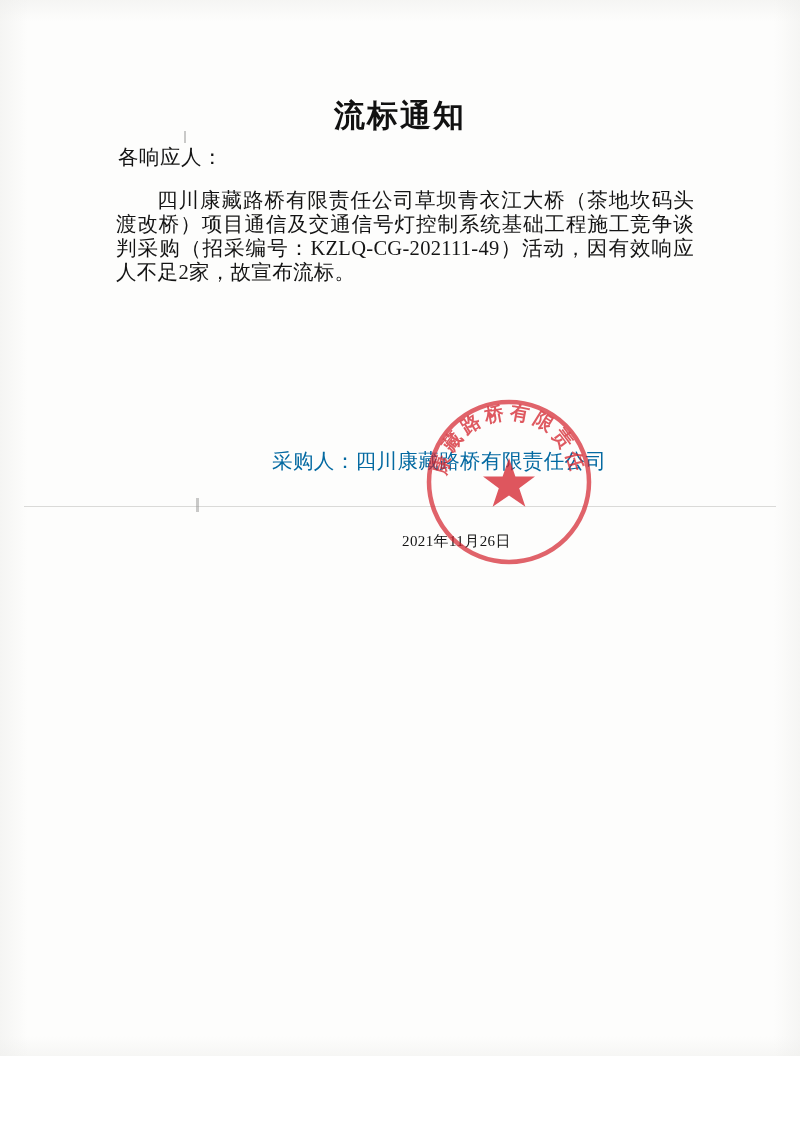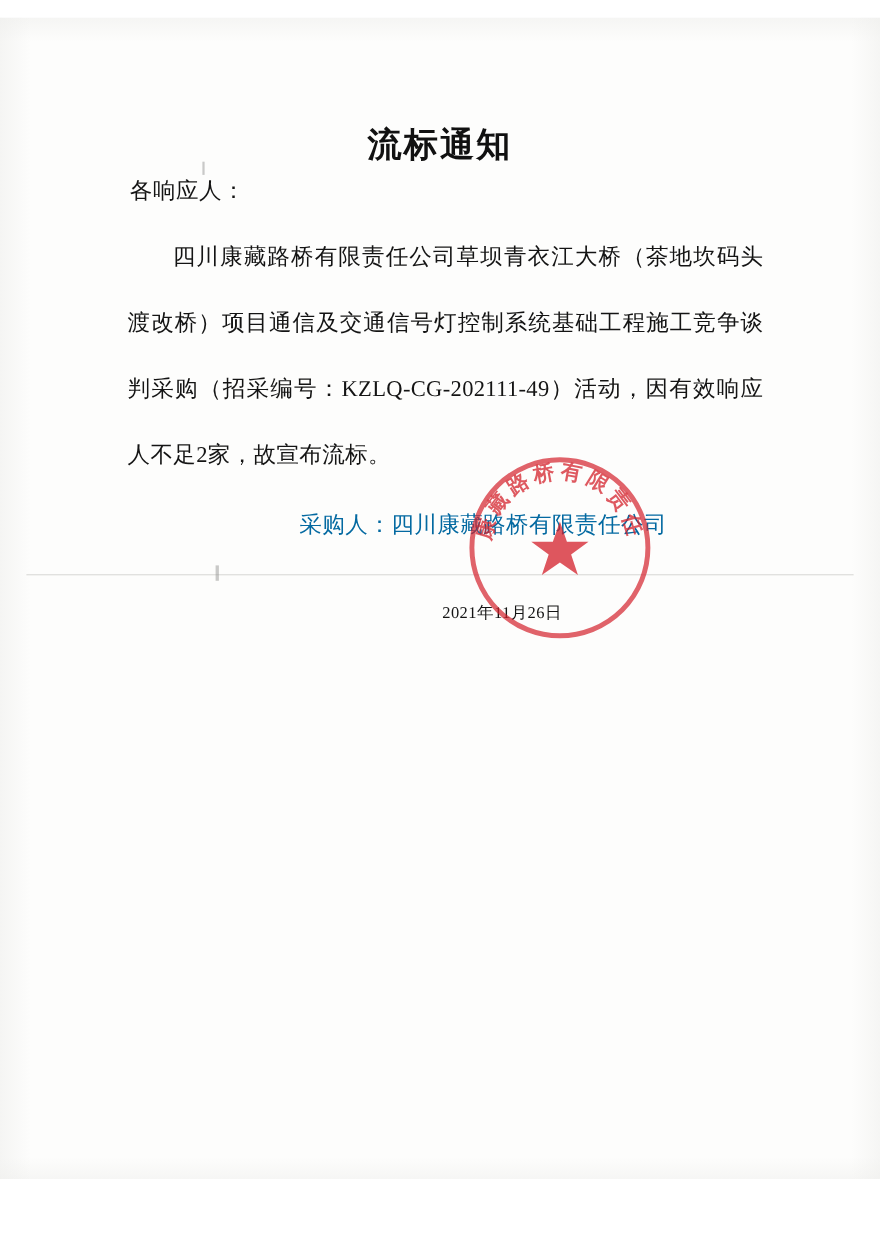--- a/index.html
+++ b/index.html
@@ -7,21 +7,21 @@
     padding: 0;
     background: #ffffff;
   }
   body {
     font-family: "Liberation Serif", "DejaVu Serif", serif;
   }
   .page {
     position: relative;
     width: 800px;
     height: 1056px;
-    margin: 16px auto;
+    margin: 0 auto;
     background: #fdfdfc;
     overflow: hidden;
   }
   
   .scan-tint {
     position: absolute;
     inset: 0;
     background:
       linear-gradient(90deg, rgba(238,238,236,0.55) 0px, rgba(255,255,255,0) 28px),
       linear-gradient(270deg, rgba(238,238,236,0.5) 0px, rgba(255,255,255,0) 26px),
@@ -66,21 +66,21 @@
     letter-spacing: 0.5px;
     text-align: right;
   }
 
   .body-text {
     position: absolute;
     top: 188px;
     left: 116px;
     width: 578px;
     font-size: 20.5px;
-    line-height: 60px;
+    line-height: 24px;
     color: #141414;
     text-align: justify;
     text-indent: 41px;
     letter-spacing: 0.3px;
   }
 
   .signer {
     position: absolute;
     top: 447px;
     left: 272px;

